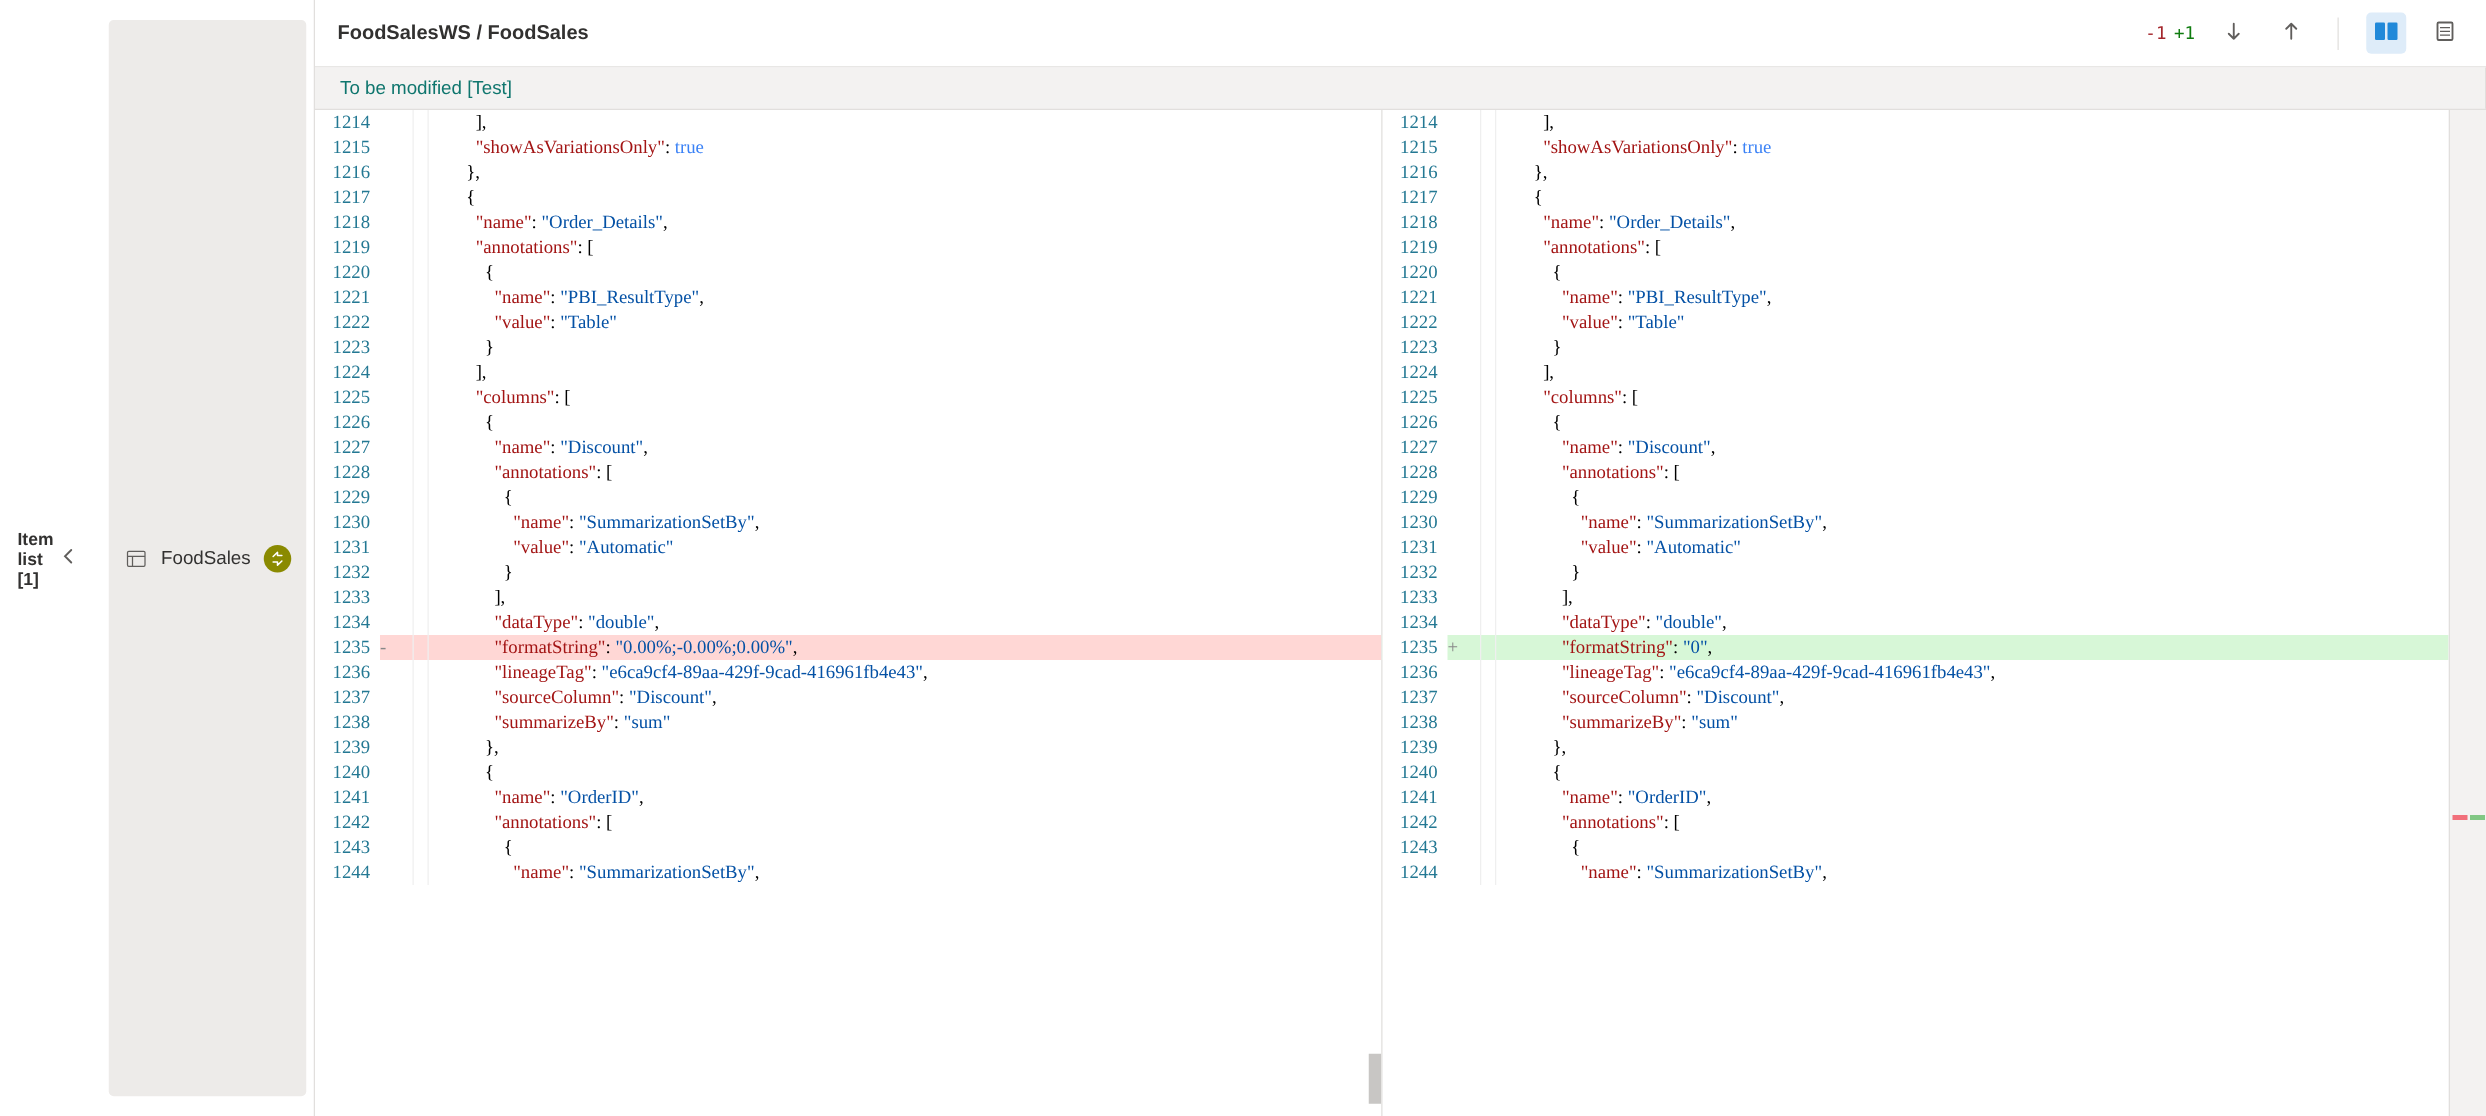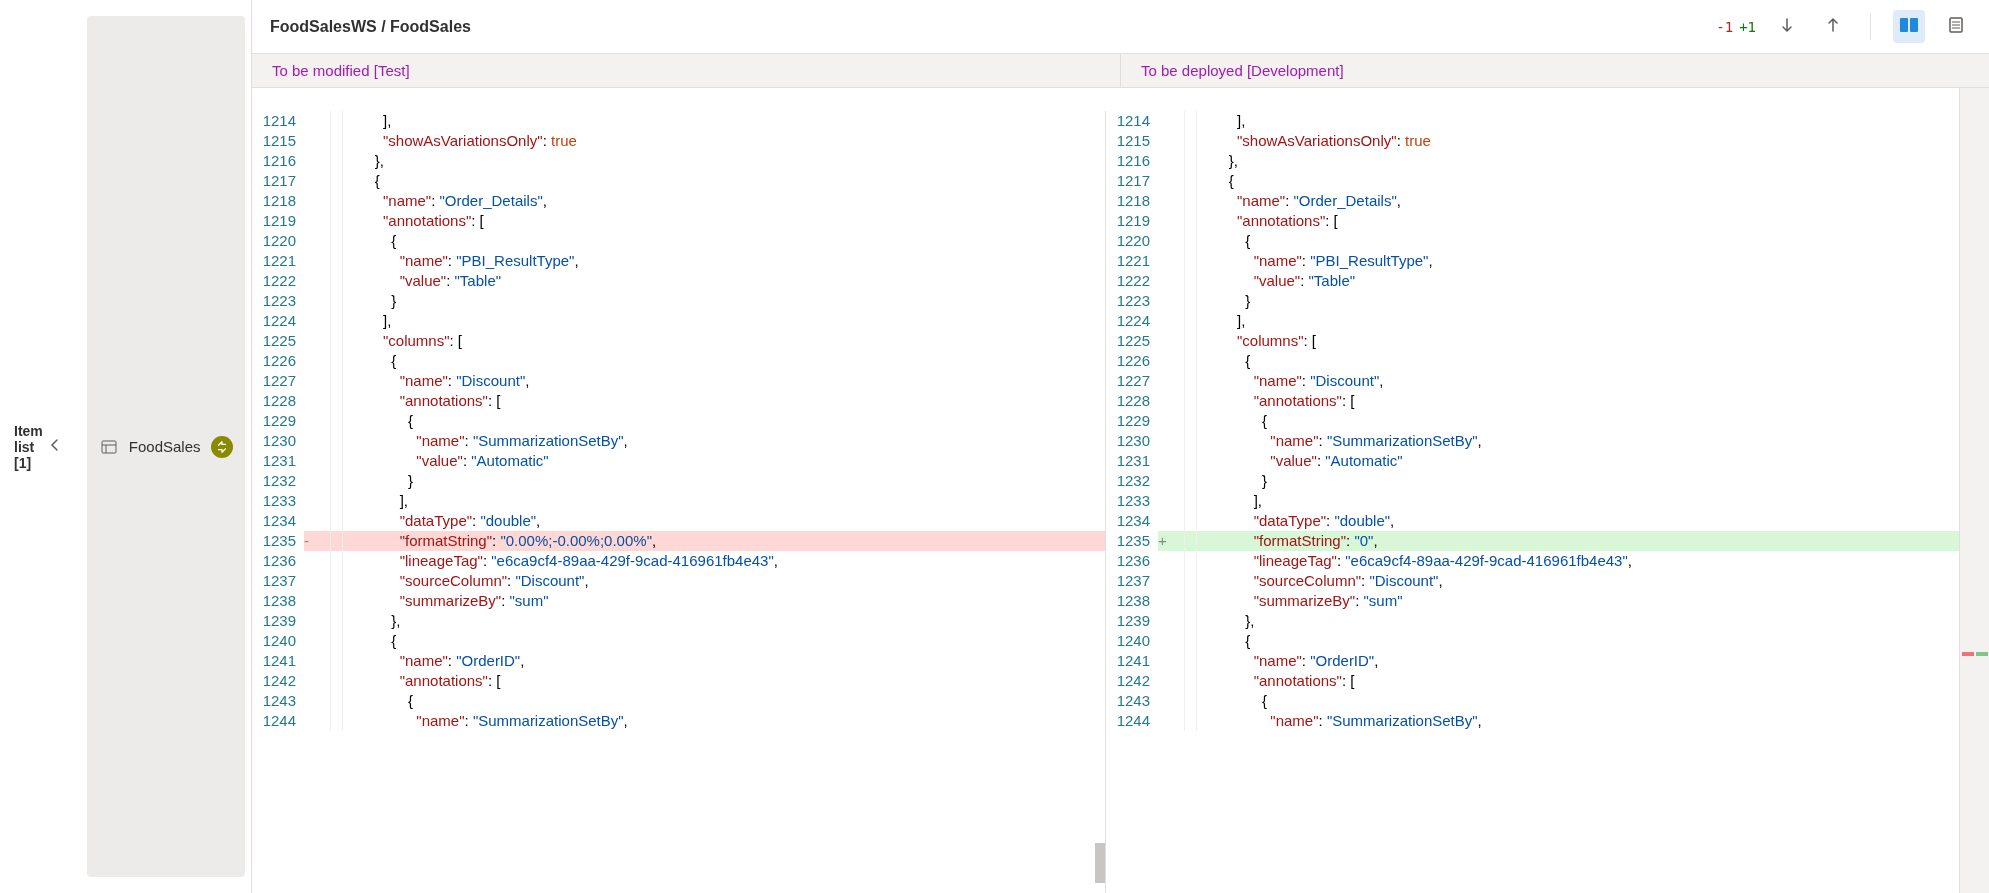--- a/index.html
+++ b/index.html
@@ -22,36 +22,36 @@
 .topbar { display: flex; align-items: center; padding: 10px 18px; border-bottom: 1px solid #e1dfdd; gap: 16px; }
 .breadcrumb { font-size: 16px; font-weight: 600; flex: 1; }
 .diffstats { display: flex; gap: 6px; font-size: 14px; font-family: Consolas, monospace; }
 .diffstats .del { color: #a4262c; }
 .diffstats .add { color: #107c10; }
 .tbtn { background: none; border: none; cursor: pointer; padding: 6px; color: #605e5c; border-radius: 4px; }
 .tbtn.active { background: #deecf9; color: #0078d4; }
 .vr { width: 1px; height: 26px; background: #e1dfdd; margin: 0 6px; }
 
 .pane-heads { display: flex; background: #f3f2f1; border-bottom: 1px solid #e1dfdd; }
-.pane-head { flex: 1; padding: 8px 20px; font-size: 15px; color: #a21caf; }
+.pane-head { flex: 1; padding: 8px 20px; font-size: 15px; color: #0f766e; }
 .pane-head:first-child { border-right: 1px solid #e1dfdd; }
 
 .diff-body { flex: 1; display: flex; overflow: hidden; position: relative; }
-.pane { flex: 1; overflow: auto; font-family: Liberation Sans, sans-serif; font-size: 15px; line-height: 20px; position: relative; margin-top: 23px; }
+.pane { flex: 1; overflow: auto; font-family: Liberation Serif, serif; font-size: 15px; line-height: 20px; position: relative; }
 .pane:first-child { border-right: 1px solid #e1dfdd; }
 .line { display: flex; white-space: pre; }
 .lineno { width: 52px; text-align: right; padding-right: 8px; color: #237893; user-select: none; flex-shrink: 0; }
 .marker { width: 14px; flex-shrink: 0; color: #888; }
 .gutter { width: 40px; flex-shrink: 0; position: relative; }
 .gutter::before, .gutter::after { content:""; position:absolute; top:0; bottom:0; width:1px; background:#efefef; }
 .gutter::before { left: 12px; } .gutter::after { left: 24px; }
 .code { flex: 1; padding-right: 10px; }
 .key { color: #a31515; }
 .str { color: #0451a5; }
-.bool { color: #c2410c; }
+.bool { color: #3b82f6; }
 .punc { color: #000; }
 .line.removed { background: #ffd7d5; }
 .line.removed .lineno { background: #fff; }
 .line.added { background: #d7f7d7; }
 .line.added .lineno { background: #fff; }
 
 .overview { width: 30px; background: #f3f2f1; border-left: 1px solid #e1dfdd; position: relative; flex-shrink: 0; }
 .ov-del { position: absolute; left: 2px; width: 12px; height: 4px; background: #f1707b; }
 .ov-add { position: absolute; left: 16px; width: 12px; height: 4px; background: #81c784; }
 .vscroll-thumb { position: absolute; right: 0; top: 0; width: 10px; height: 40px; background: #c8c6c4; }
@@ -118,21 +118,20 @@
               <rect x="3" y="2" width="12" height="14" rx="1" stroke="currentColor" stroke-width="1.5" fill="none"></rect>
               <line x1="5" y1="6" x2="13" y2="6" stroke="currentColor"></line>
               <line x1="5" y1="9" x2="13" y2="9" stroke="currentColor"></line>
               <line x1="5" y1="12" x2="13" y2="12" stroke="currentColor"></line>
             </svg></span>
       </button>
     </div>
 
     <div class="pane-heads">
       <div class="pane-head">To be modified [Test]</div>
-      <div class="pane-head">To be deployed [Development]</div>
     </div>
 
     <div class="diff-body">
       <div class="pane" id="pane-left">
           <div class="line"><span class="lineno">1214</span><span class="marker"></span><span class="gutter"></span><span class="code">      <span class="punc">],</span></span></div>
           <div class="line"><span class="lineno">1215</span><span class="marker"></span><span class="gutter"></span><span class="code">      <span class="key">"showAsVariationsOnly"</span><span class="punc">: </span><span class="bool">true</span></span></div>
           <div class="line"><span class="lineno">1216</span><span class="marker"></span><span class="gutter"></span><span class="code">    <span class="punc">},</span></span></div>
           <div class="line"><span class="lineno">1217</span><span class="marker"></span><span class="gutter"></span><span class="code">    <span class="punc">{</span></span></div>
           <div class="line"><span class="lineno">1218</span><span class="marker"></span><span class="gutter"></span><span class="code">      <span class="key">"name"</span><span class="punc">: </span><span class="str">"Order_Details"</span><span class="punc">,</span></span></div>
           <div class="line"><span class="lineno">1219</span><span class="marker"></span><span class="gutter"></span><span class="code">      <span class="key">"annotations"</span><span class="punc">: [</span></span></div>

